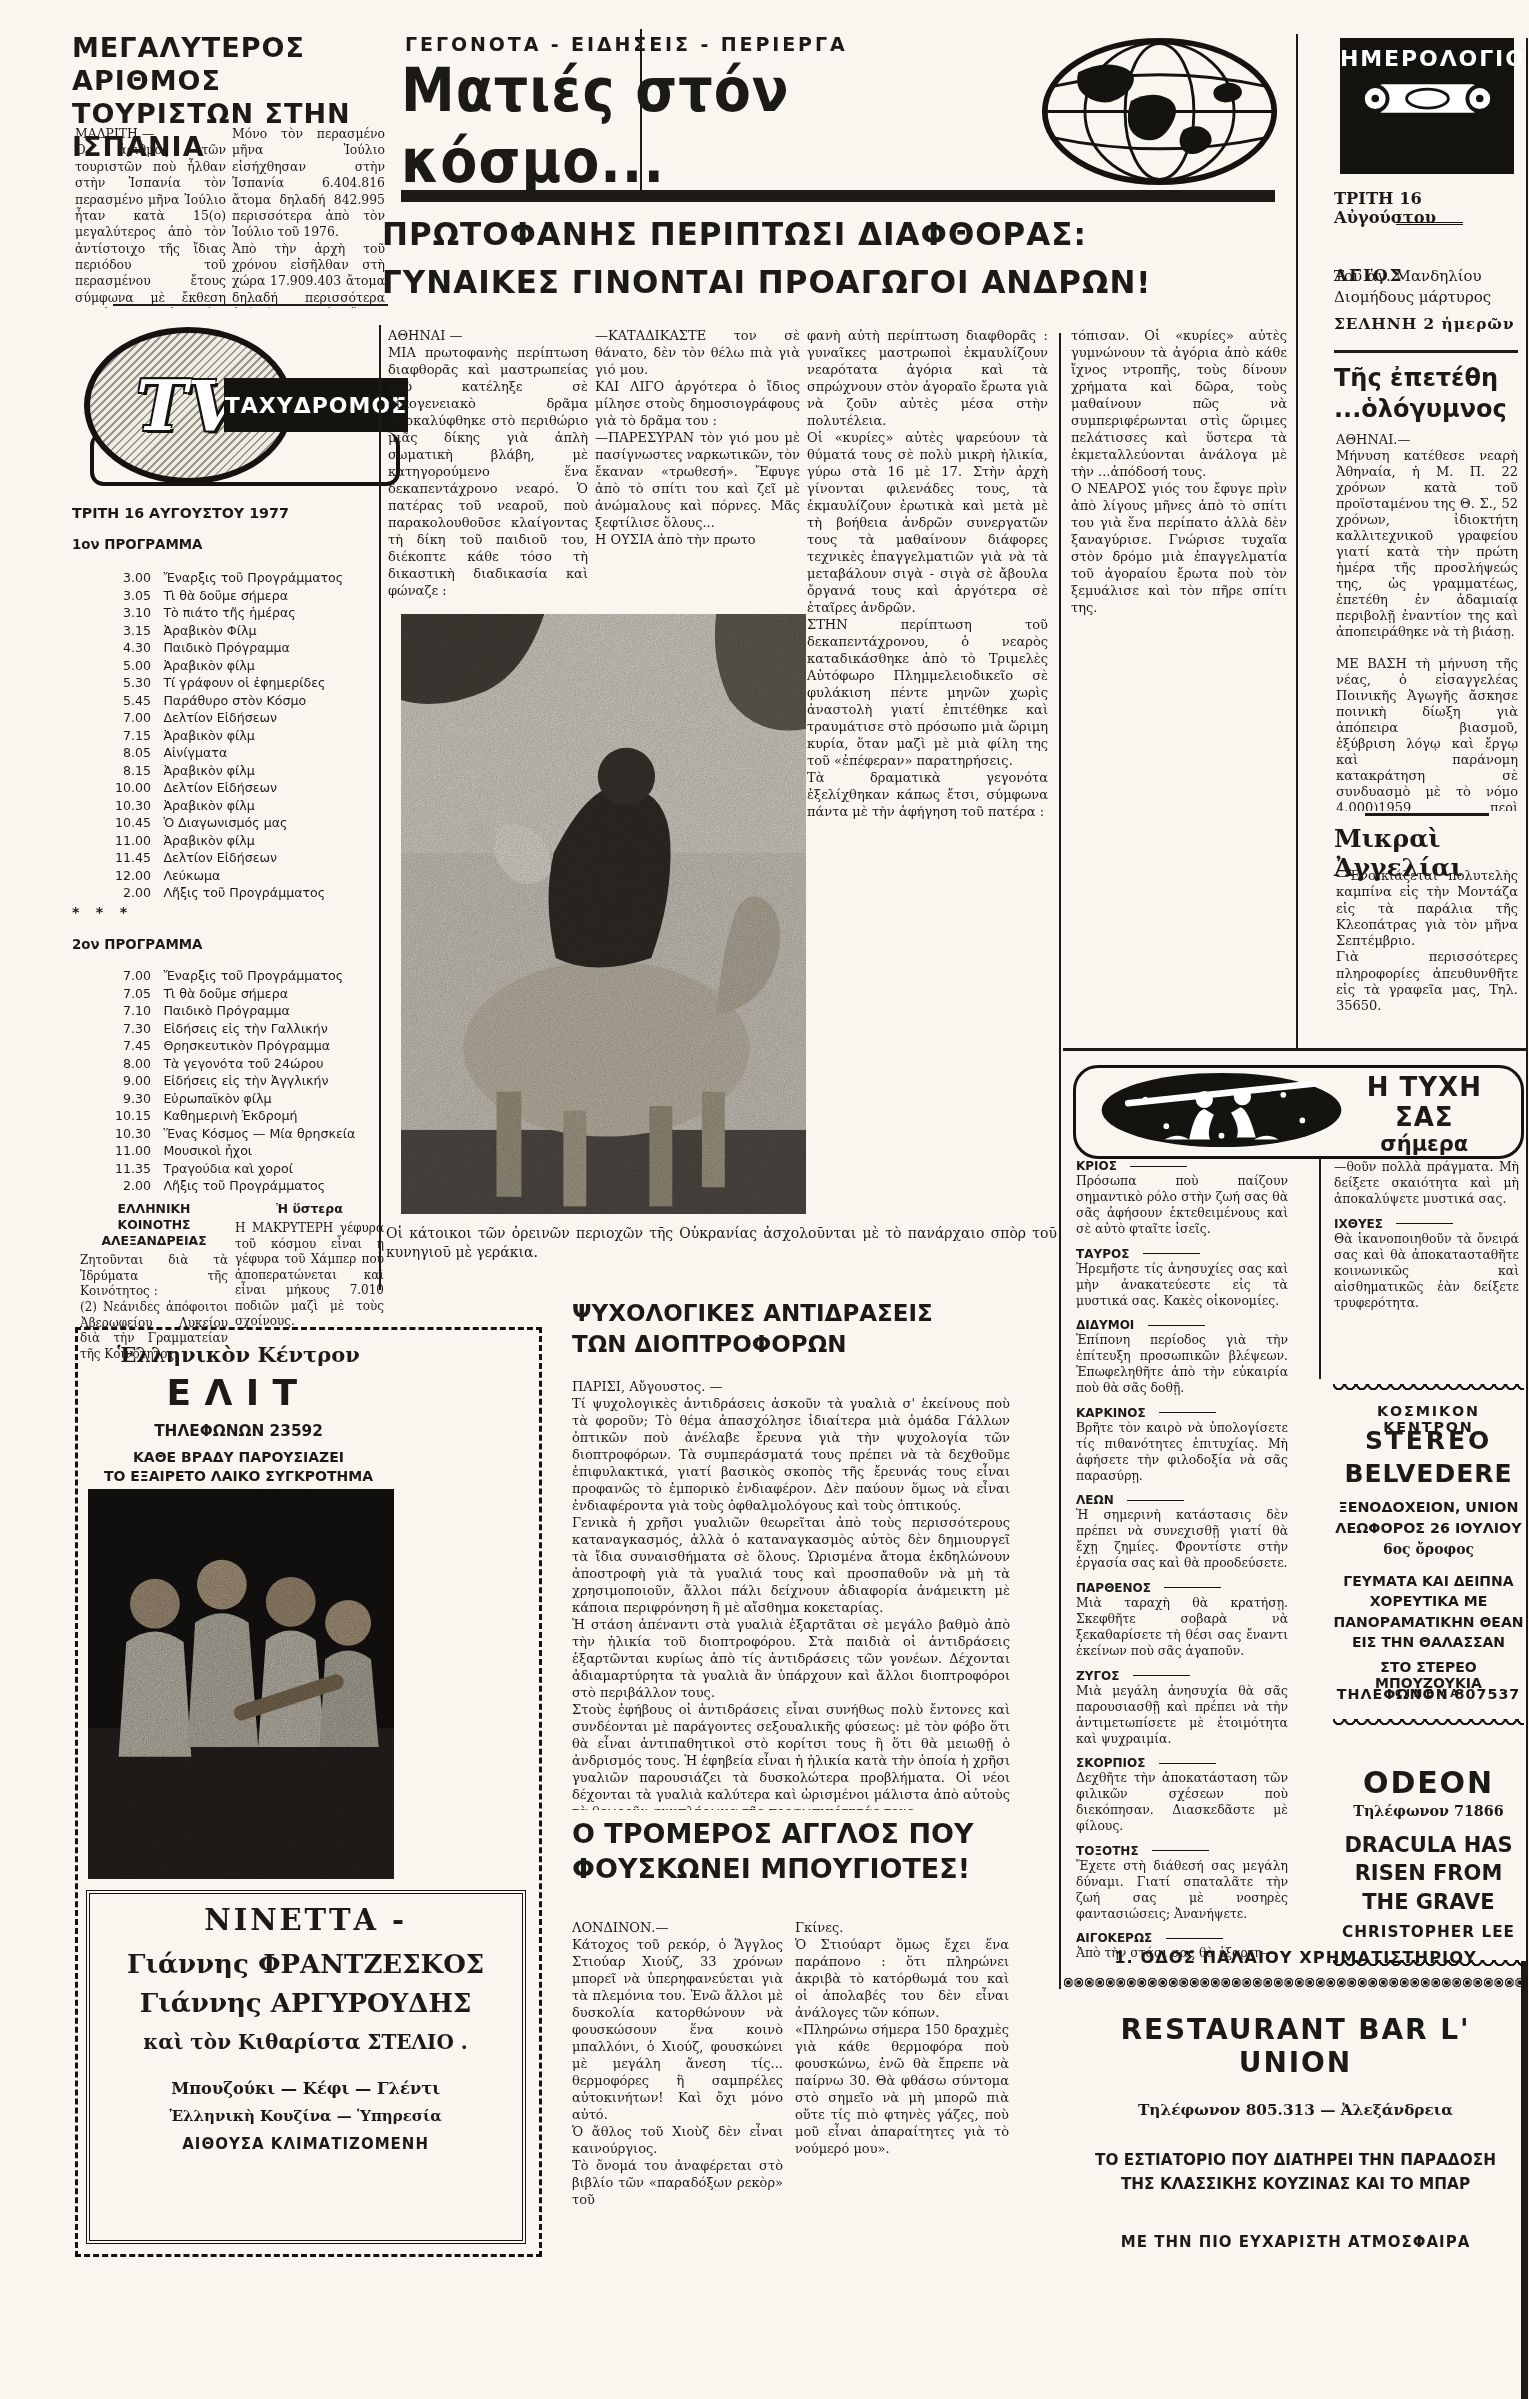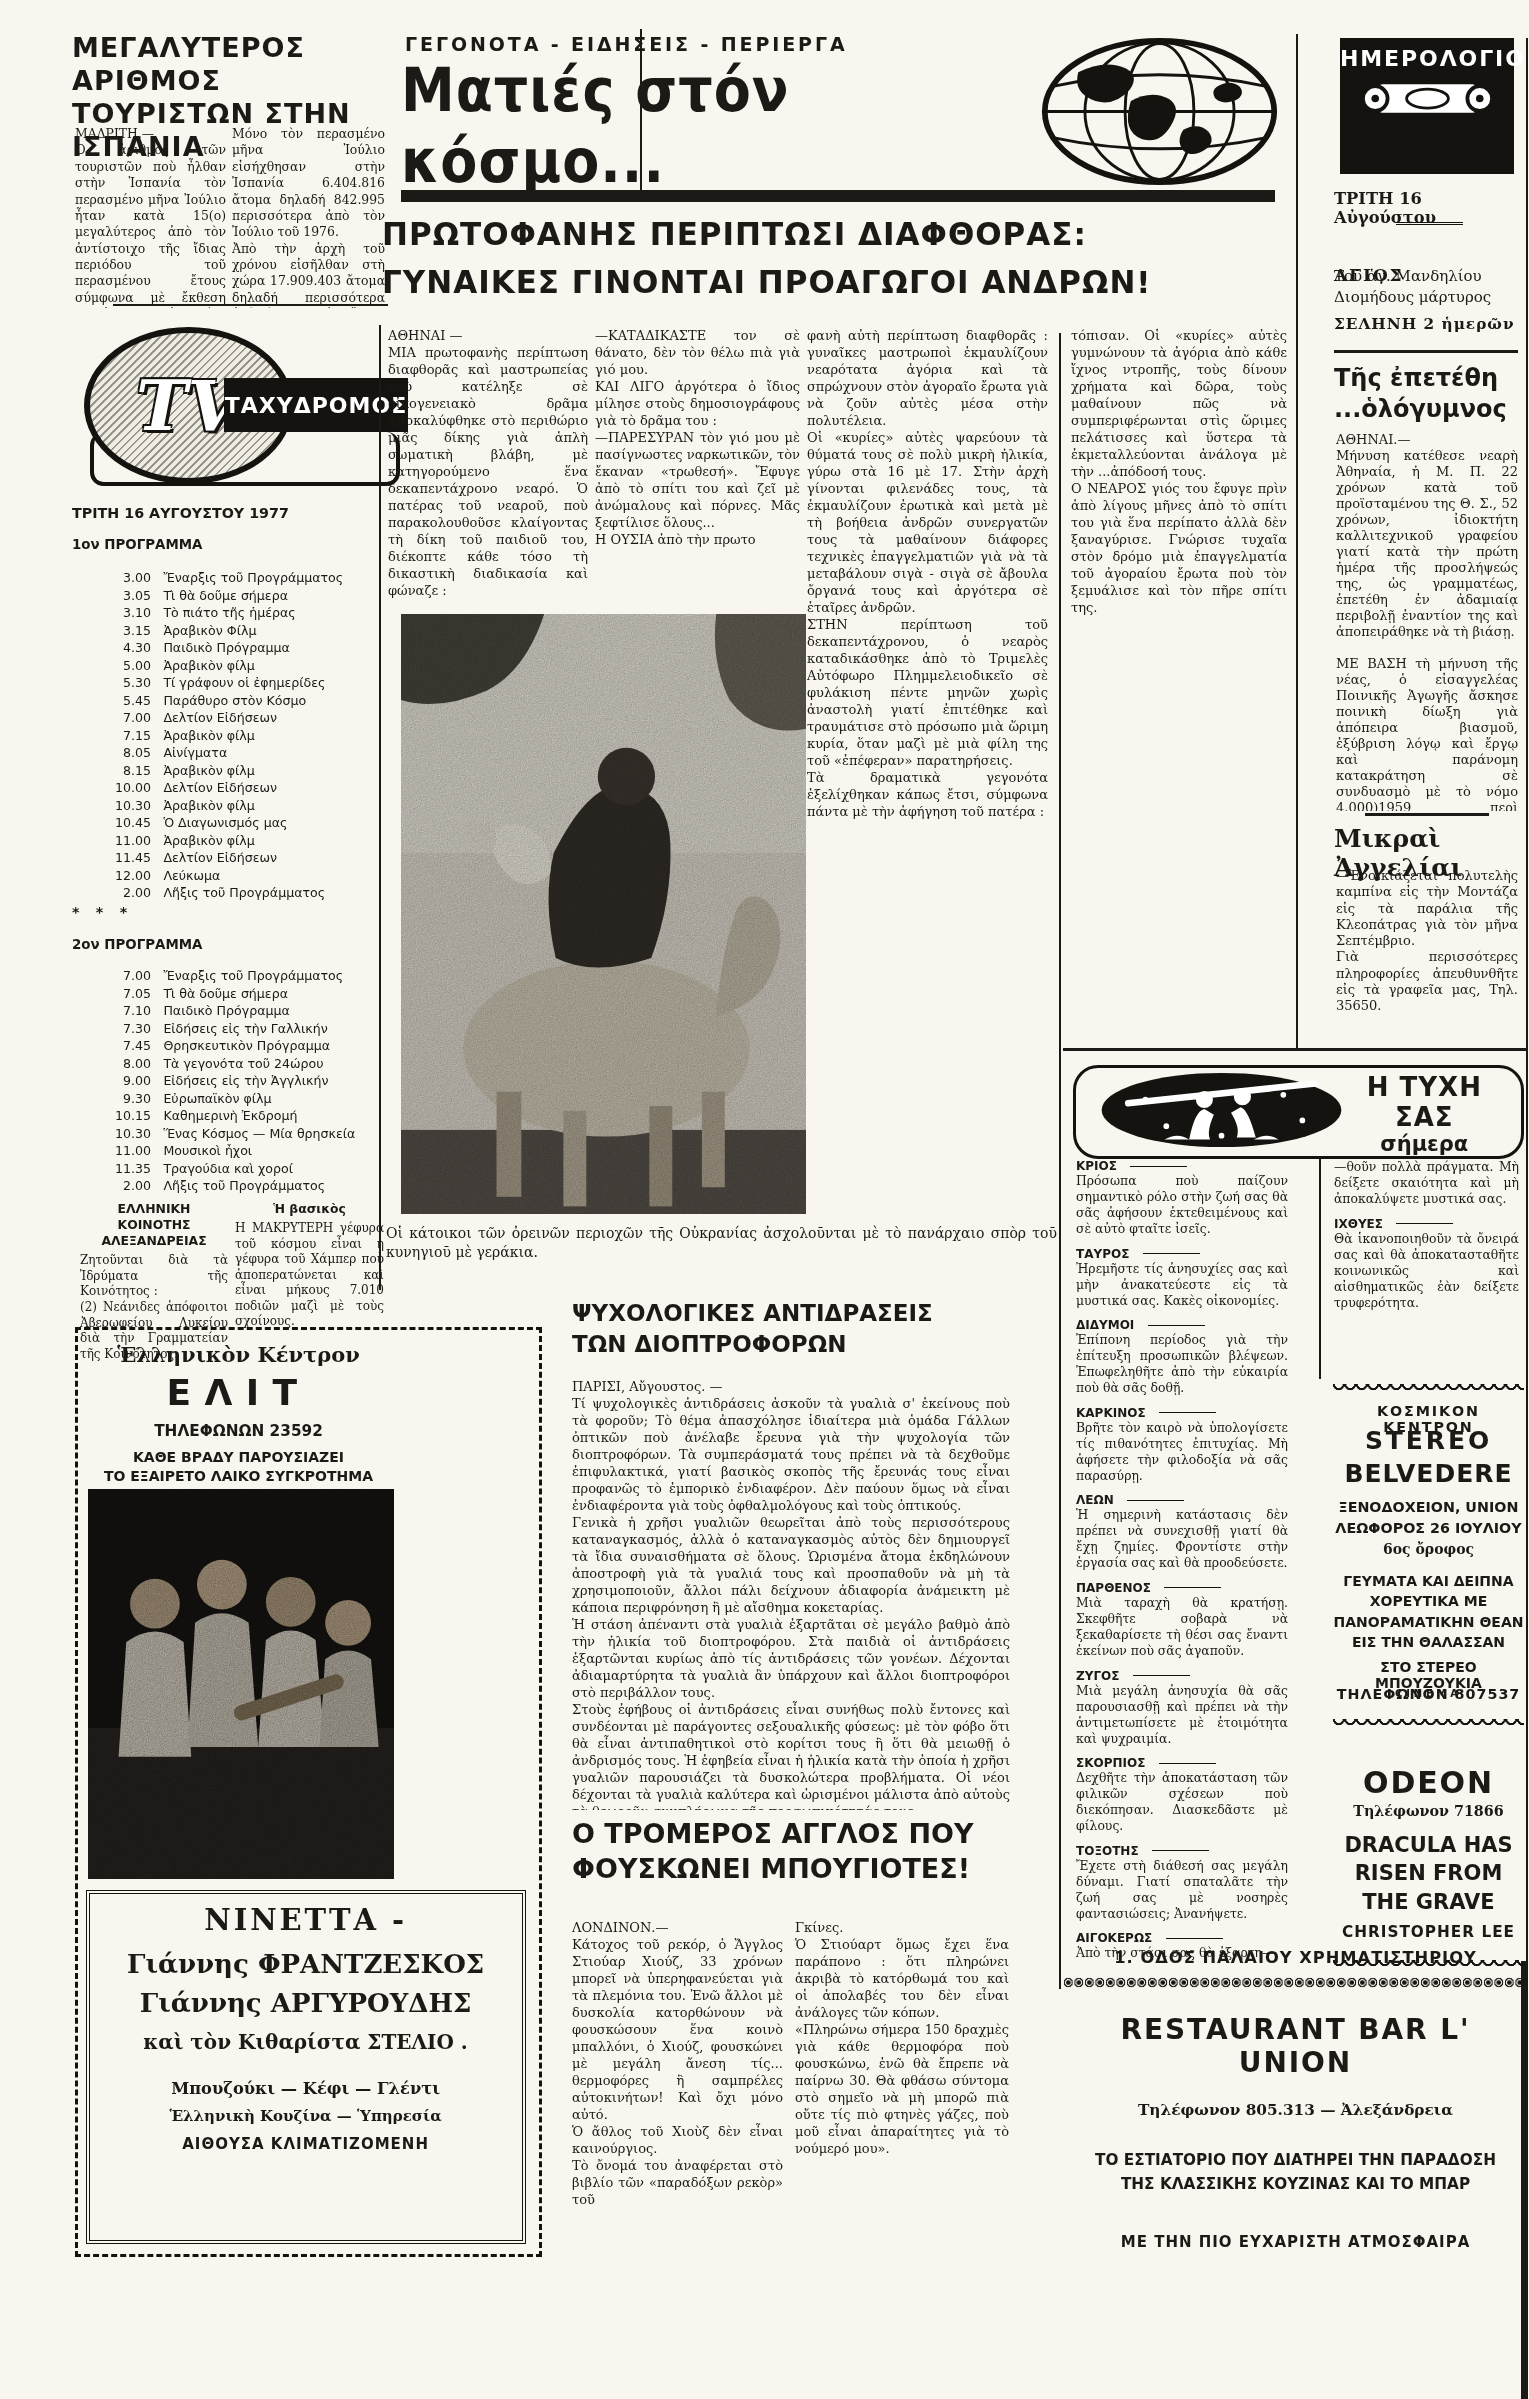--- a/index.html
+++ b/index.html
@@ -353,21 +353,21 @@
       </div>
     </div>
 
   <div class="abs serif" id="comm-l">
     <div class="comm-title">ΕΛΛΗΝΙΚΗ ΚΟΙΝΟΤΗΣ
 ΑΛΕΞΑΝΔΡΕΙΑΣ</div>
     <div class="j pre">Ζητοῦνται διὰ τὰ Ἱδρύματα τῆς Κοινότητος :
 (2) Νεάνιδες ἀπόφοιτοι Ἀβερωφείου Λυκείου διὰ τὴν Γραμματείαν τῆς Κοινότητος.</div>
   </div>
   <div class="abs serif" id="comm-r">
-    <div class="comm-title">Ἡ βασικὸς</div>
+    <div class="comm-title">Ἡ ὕστερα</div>
     <div class="j pre">Η ΜΑΚΡΥΤΕΡΗ γέφυρα τοῦ κόσμου εἶναι ἡ γέφυρα τοῦ Χάμπερ ποὺ ἀποπερατώνεται καὶ εἶναι μήκους 7.010 ποδιῶν μαζὶ μὲ τοὺς σχοίνους.</div>
   </div>
 
   <div class="abs" id="elit">
     <div class="elit-line serif b" id="elit-center">Ἑλληνικὸν Κέντρον</div>
     <div class="elit-line b" id="elit-name">ΕΛΙΤ</div>
     <div class="elit-line b" id="elit-phone">ΤΗΛΕΦΩΝΩΝ 23592</div>
     <div class="elit-line b" id="elit-l1">ΚΑΘΕ ΒΡΑΔΥ ΠΑΡΟΥΣΙΑΖΕΙ</div>
     <div class="elit-line b" id="elit-l2">ΤΟ ΕΞΑΙΡΕΤΟ ΛΑΙΚΟ ΣΥΓΚΡΟΤΗΜΑ</div>
 

